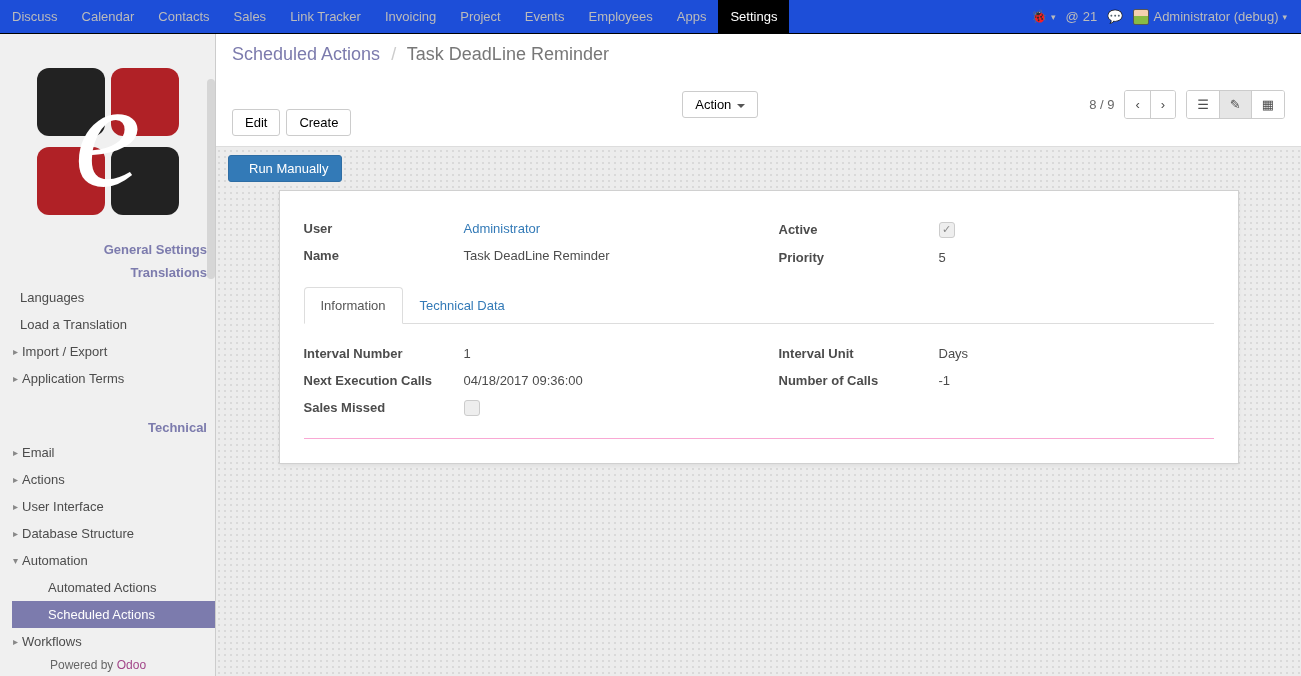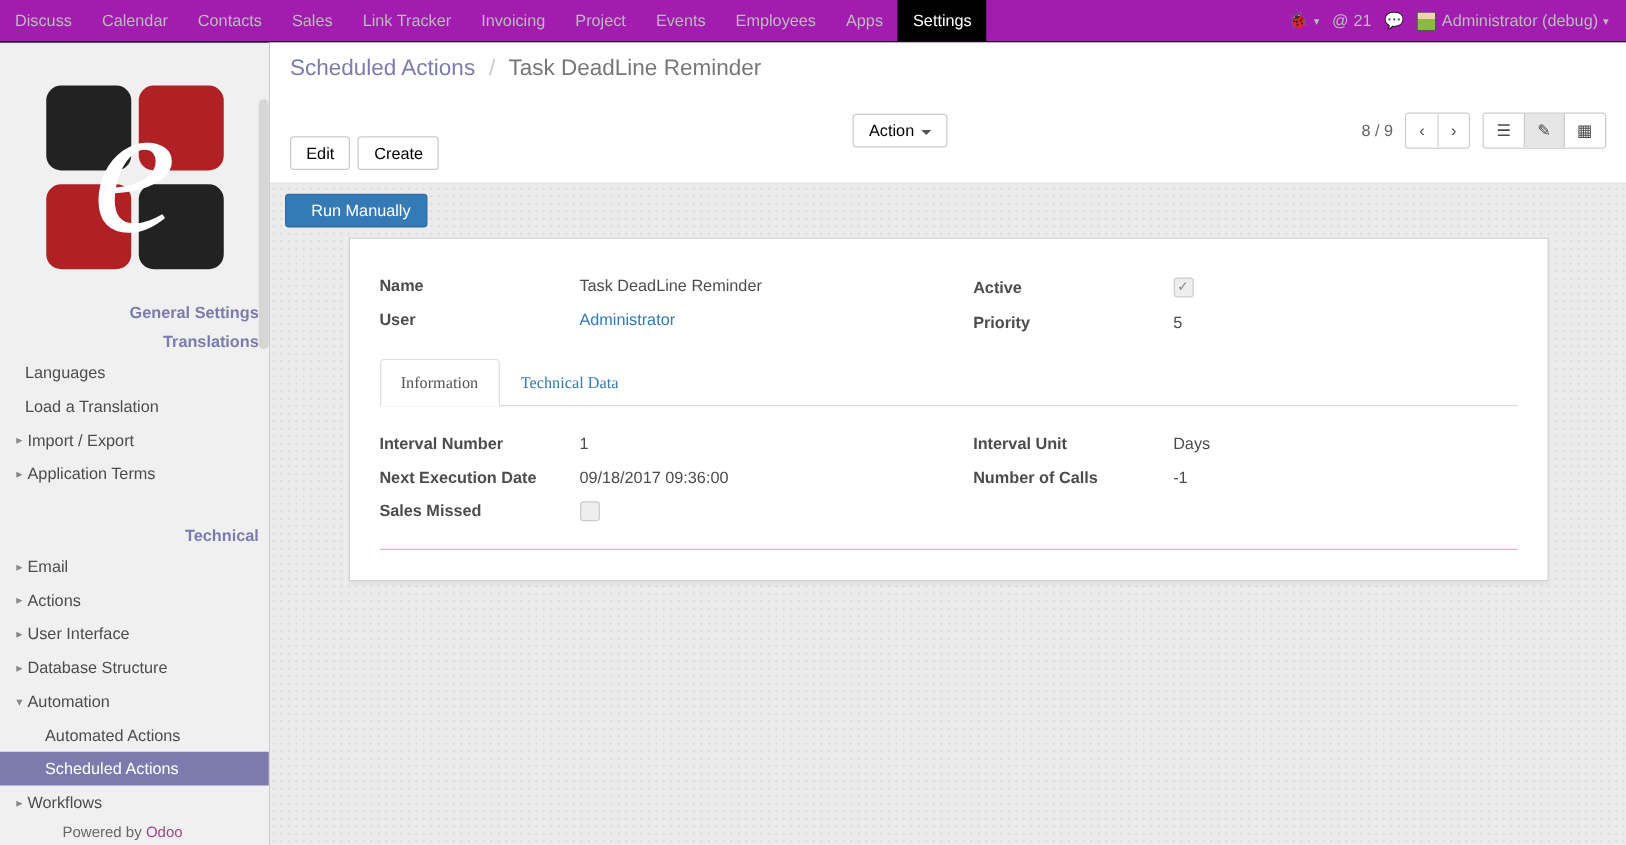--- a/index.html
+++ b/index.html
@@ -1,19 +1,19 @@
 <!DOCTYPE html>
 <html><head>
 <meta charset="utf-8">
 <style>
 * { box-sizing: border-box; margin: 0; padding: 0; }
 body { font-family: "Lucida Grande", Helvetica, Arial, sans-serif; font-size: 13px; color: #4c4c4c; background: #f0f0f0; }
 
 
-.navbar { background: #a21caf; color: #ddd; height: 34px; display: flex; justify-content: space-between; border-bottom: 1px solid #000; }
+.navbar { background: #1d4ed8; color: #ddd; height: 34px; display: flex; justify-content: space-between; border-bottom: 1px solid #000; }
 .navbar ul { list-style: none; display: flex; }
 .navbar li { padding: 9px 12px; cursor: pointer; color: #bbb; }
 .navbar li.active { background: #000; color: #fff; }
 .navbar-right { display: flex; align-items: center; gap: 10px; padding-right: 14px; color: #bbb; }
 .navbar-right .item { display: flex; align-items: center; gap: 4px; cursor: pointer; }
 .avatar { width: 16px; height: 16px; background: linear-gradient(#f4d0b0 40%, #8b4 40%); border-radius: 2px; display:inline-block; border:1px solid #555; }
 
 
 .main { display: flex; height: calc(100vh - 34px); }
 .sidebar { width: 216px; background: #f0f0f0; border-right: 1px solid #ccc; overflow-y: auto; position: relative; padding-bottom: 30px; }
@@ -29,21 +29,21 @@
 .logo .tl { top: 4px; left: 4px; background: #222; }
 .logo .tr { top: 4px; right: 4px; background: #b02126; }
 .logo .bl { bottom: 4px; left: 4px; background: #b02126; }
 .logo .br { bottom: 4px; right: 4px; background: #222; }
 .logo .c-letter { position: absolute; top: 50%; left: 50%; transform: translate(-50%,-55%); font-family: "Brush Script MT", cursive; font-size: 150px; color: #fff; font-style: italic; line-height: 1; }
 
 
 .menu-section { padding: 4px 0; text-align: right; }
 .menu-section-title { color: #7c7bad; font-weight: bold; padding: 4px 8px; cursor: pointer; }
 .menu-item { padding: 6px 8px 6px 20px; cursor: pointer; display: flex; align-items: center; gap: 4px; }
-.menu-item.sub { padding-left: 36px; }
+.menu-item.sub { padding-left: 36px; margin-left: 12px; }
 .menu-item.selected { background: #7c7bad; color: #fff; }
 .caret-right { font-size: 10px; color: #888; width: 10px; display: inline-block; }
 .caret-down { font-size: 10px; color: #888; width: 10px; display: inline-block; }
 .powered { position: absolute; bottom: 4px; left: 50px; font-size: 12px; color: #666; }
 .powered a { color: #a24689; text-decoration: none; }
 
 
 .view-header { background: #fff; padding: 10px 16px 0; border-bottom: 1px solid #ddd; }
 .breadcrumb { font-size: 18px; padding-bottom: 8px; }
 .breadcrumb .link { color: #7c7bad; cursor: pointer; }
@@ -78,21 +78,21 @@
 .form-row { display: flex; gap: 40px; }
 .form-col { flex: 1; }
 .field-pair { display: flex; padding: 6px 0; align-items: center; }
 .field-label { width: 160px; font-weight: bold; color: #4c4c4c; }
 .field-value { flex: 1; }
 .field-value a { color: #337ab7; text-decoration: none; }
 .checkbox-ro { width: 16px; height: 16px; border: 1px solid #ccc; border-radius: 3px; display: inline-flex; align-items: center; justify-content: center; background: #eee; font-size:11px; color: #888; }
 
 
 .tabs { border-bottom: 1px solid #ddd; margin: 16px 0 12px; display: flex; }
-.tab { padding: 10px 16px; cursor: pointer; color: #337ab7; border: 1px solid transparent; margin-bottom: -1px; font-family: Liberation Serif, serif; }
+.tab { padding: 10px 16px; cursor: pointer; color: #337ab7; border: 1px solid transparent; margin-bottom: -1px; }
 .tab.active { color: #555; border: 1px solid #ddd; border-bottom-color: #fff; border-radius: 4px 4px 0 0; background:#fff;}
 
 .tab-content { padding-top: 4px; border-bottom: 1px solid #f9a8d4; padding-bottom: 16px; }
 </style>
 </head>
 <body>
 
 <div class="navbar">
   <ul>
     <li>Discuss</li>
@@ -212,26 +212,26 @@
     </div>
 
     <div class="statusbar">
       <button class="btn btn-primary">Run Manually</button>
     </div>
 
     <div class="form-sheet">
       <div class="form-row">
         <div class="form-col">
           <div class="field-pair">
+            <div class="field-label">User</div>
+            <div class="field-value"><a href="#">Administrator</a></div>
+          </div>
+          <div class="field-pair">
             <div class="field-label">Name</div>
             <div class="field-value">Task DeadLine Reminder</div>
-          </div>
-          <div class="field-pair">
-            <div class="field-label">User</div>
-            <div class="field-value"><a href="#">Administrator</a></div>
           </div>
         </div>
         <div class="form-col">
           <div class="field-pair">
             <div class="field-label">Active</div>
             <div class="field-value"><span class="checkbox-ro">✓</span></div>
           </div>
           <div class="field-pair">
             <div class="field-label">Priority</div>
             <div class="field-value">5</div>
@@ -245,22 +245,22 @@
       </div>
 
       <div class="tab-content">
         <div class="form-row">
           <div class="form-col">
             <div class="field-pair">
               <div class="field-label">Interval Number</div>
               <div class="field-value">1</div>
             </div>
             <div class="field-pair">
-              <div class="field-label">Next Execution Date</div>
-              <div class="field-value">09/18/2017 09:36:00</div>
+              <div class="field-label">Next Execution Calls</div>
+              <div class="field-value">04/18/2017 09:36:00</div>
             </div>
             <div class="field-pair">
               <div class="field-label">Sales Missed</div>
               <div class="field-value"><span class="checkbox-ro" style="color:transparent;">✓</span></div>
             </div>
           </div>
           <div class="form-col">
             <div class="field-pair">
               <div class="field-label">Interval Unit</div>
               <div class="field-value">Days</div>

